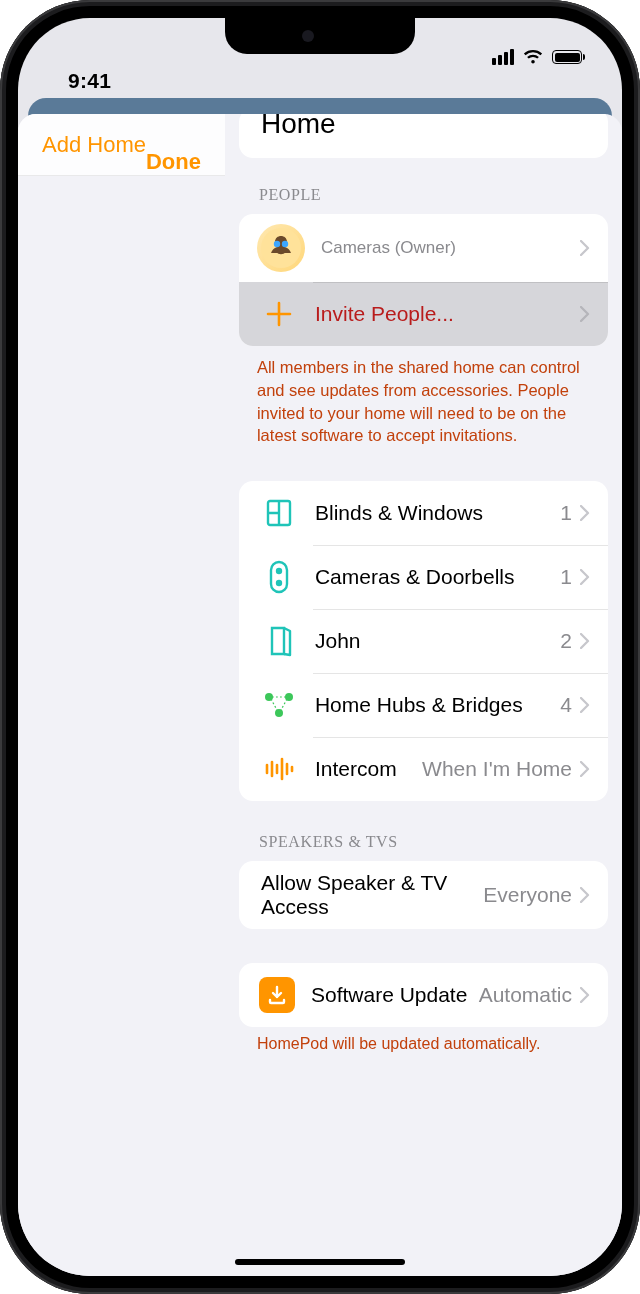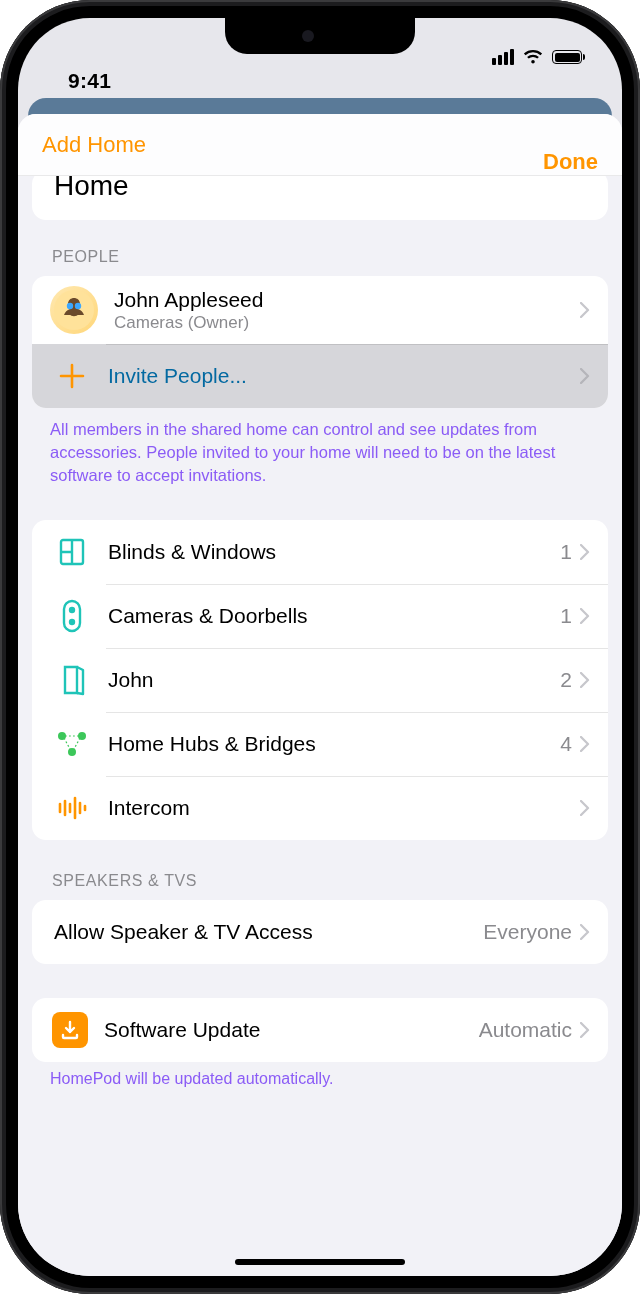--- a/index.html
+++ b/index.html
@@ -80,21 +80,21 @@
 .sheet-backdrop{
   position:absolute; top:80px; left:10px; right:10px; height:40px;
   background:#5a7a98; border-radius:18px 18px 0 0;
 }
 .sheet{
   position:absolute;
   top:96px; left:0; right:0; bottom:0;
   background:#f2f2f7;
   border-radius:18px 18px 0 0;
   overflow:hidden;
-  display:flex; flex-direction:column;
+  display:flex; flex-direction:row;
 }
 .nav-bar{
   height:62px;
   background:#fdfdfe;
   border-bottom:1px solid rgba(0,0,0,0.08);
   display:flex; align-items:center; justify-content:space-between;
   padding:0 24px;
   font-size:22px;
 }
 .nav-left{ color:#ff9500; font-weight:400; }
@@ -112,20 +112,21 @@
   margin-top:-6px;
   padding:0 22px 18px 22px;
   font-size:28px; color:#000;
 }
 .section-header{
   font-size:16px;
   color:#8a8a8e;
   letter-spacing:0.6px;
   padding:28px 20px 10px 20px;
   text-transform:uppercase;
+  font-family:Liberation Serif, serif;
 }
 .section-header.tight{ padding-top:32px; }
 .row{
   display:flex; align-items:center;
   min-height:64px;
   padding:10px 18px;
   position:relative;
 }
 .row + .row::before{
   content:"";
@@ -154,27 +155,27 @@
   background:linear-gradient(135deg,#ffe8b0,#ffd77a);
   display:flex; align-items:center; justify-content:center;
   margin-right:16px;
   font-size:28px;
 }
 .person-name{ font-size:21px; color:#000; line-height:1.2;}
 .person-role{ font-size:17px; color:#8a8a8e; }
 .invite-row{
   background:#d6d6da;
 }
-.invite-row .title{ color:#0369a1; }
+.invite-row .title{ color:#b91c1c; }
 .plus-icon{
   width:30px; height:30px;
   color:#ff9500;
 }
 .footer-text{
-  font-size:16.5px; color:#8b5cf6;
+  font-size:16.5px; color:#c2410c;
   padding:10px 18px 0 18px;
   line-height:1.38;
 }
 .footer-text.small{ font-size:16px; padding-top:6px;}
 .gap-lg{ height:34px; }
 .home-indicator{
   position:absolute; bottom:11px; left:50%; transform:translateX(-50%);
   width:170px; height:6px; background:#000; border-radius:4px;
 }
 .sq-icon{
@@ -231,21 +232,20 @@
             <div class="avatar">
               <svg width="40" height="40" viewBox="0 0 40 40">
                 <circle cx="20" cy="20" r="20" fill="#ffe29a"></circle>
                 <path d="M20 8c3 0 6 2 6 6 0 2-1 4-2 5 3 1 5 3 6 6H10c1-3 3-5 6-6-1-1-2-3-2-5 0-4 3-6 6-6z" fill="#6b4a2b"></path>
                 <circle cx="16" cy="16" r="3.2" fill="#3ca7ff"></circle>
                 <circle cx="24" cy="16" r="3.2" fill="#3ca7ff"></circle>
                 <path d="M16 24c2 2 6 2 8 0" stroke="#6b4a2b" stroke-width="1.5" fill="none" stroke-linecap="round"></path>
               </svg>
             </div>
             <div style="flex:1">
-              <div class="person-name">John Appleseed</div>
               <div class="person-role">Cameras (Owner)</div>
             </div>
             <div class="chevron">
               <svg width="10" height="16" viewBox="0 0 10 16">
                   <path d="M1 1l7 7-7 7" stroke="#c7c7cc" stroke-width="2.3" fill="none" stroke-linecap="round" stroke-linejoin="round"></path>
                 </svg>
             </div>
           </div>
 
           <div class="row invite-row">
@@ -343,20 +343,21 @@
                     <path d="M5 11v8"></path>
                     <path d="M10 8v14"></path>
                     <path d="M15 11v8"></path>
                     <path d="M20 5v20"></path>
                     <path d="M25 10v10"></path>
                     <path d="M30 13v4"></path>
                   </g>
                 </svg>
             </div>
             <div class="title">Intercom</div>
+            <div class="value">When I'm Home</div>
             <div class="chevron">
                 <svg width="10" height="16" viewBox="0 0 10 16">
                   <path d="M1 1l7 7-7 7" stroke="#c7c7cc" stroke-width="2.3" fill="none" stroke-linecap="round" stroke-linejoin="round"></path>
                 </svg>
               </div>
           </div>
         </div>
 
         <div class="section-header tight">SPEAKERS &amp; TVS</div>
 

